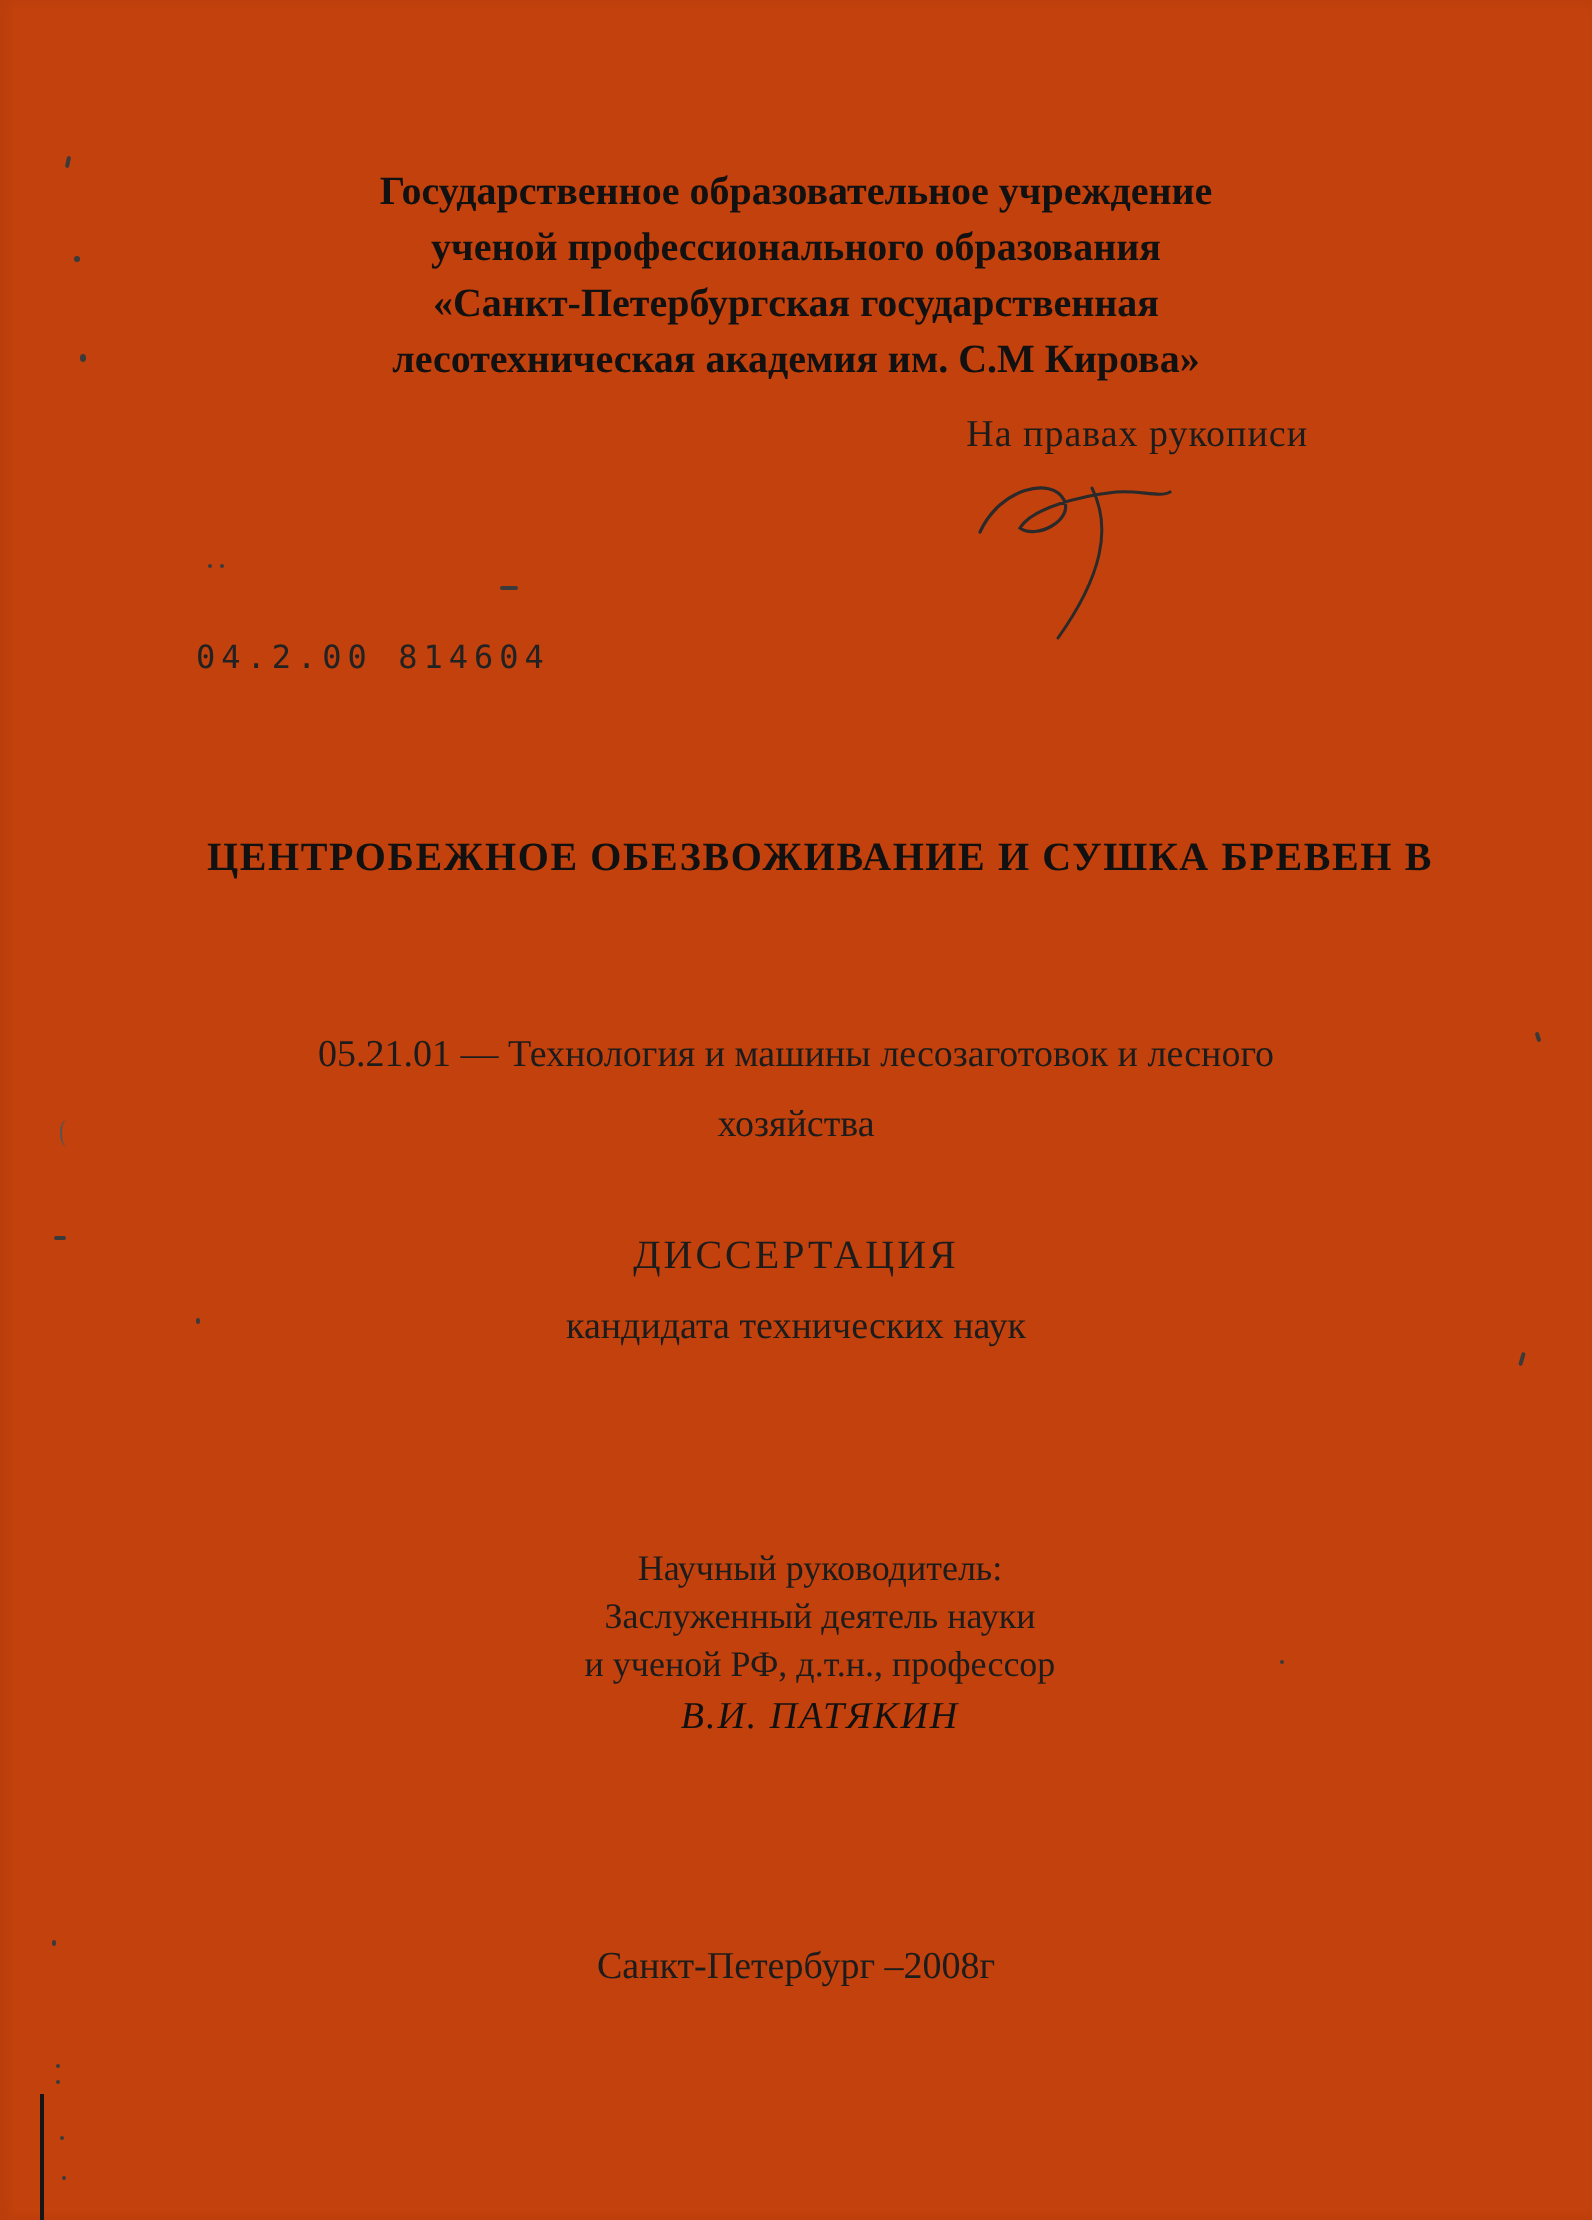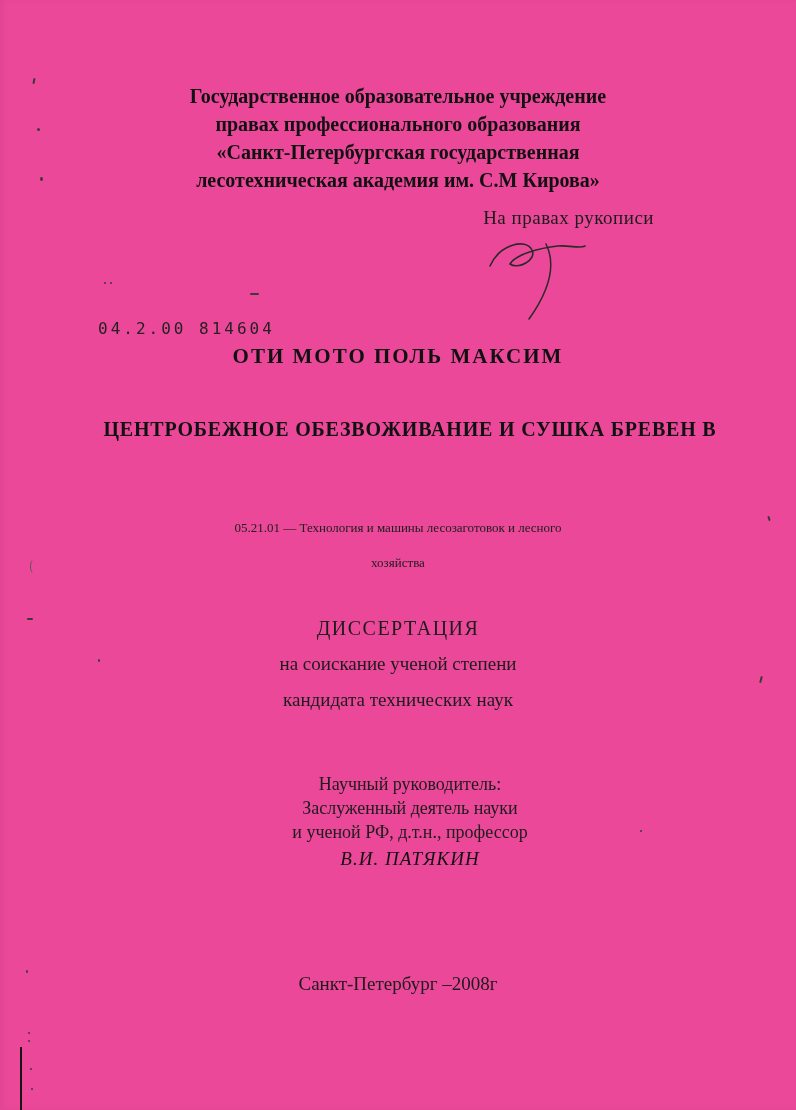--- a/index.html
+++ b/index.html
@@ -1,83 +1,81 @@
 <!DOCTYPE html>
 <html><head>
 <meta charset="utf-8">
 <style>
   html,body{margin:0;padding:0;background:#e8e8e8;}
   .page{
     position:relative;
     width:796px;height:1110px;
     margin:0 auto;
-    background:#ec4899;
+    background:#c2410c;
     font-family:"Liberation Serif", serif;
     color:#1c1c1c;
     overflow:hidden;
     box-shadow:inset 3px 0 6px rgba(0,0,0,0.05);
   }
   .centered{position:absolute;left:0;width:100%;text-align:center;}
   .inst{top:82px;font-weight:bold;font-size:20px;line-height:28px;color:#111;}
   .manuscript{position:absolute;top:207px;right:142px;font-size:19px;letter-spacing:0.5px;}
   .signature{position:absolute;left:482px;top:236px;}
   .stamp{
     position:absolute;left:98px;top:287px;
     font-family:"DejaVu Sans Mono", monospace;
     font-size:16px;letter-spacing:3px;color:#222;margin-top:32px;
   }
   .author{top:344px;font-weight:bold;font-size:21px;letter-spacing:2px;color:#111;}
   .doc-title{top:413px;font-weight:bold;font-size:20px;line-height:33px;letter-spacing:0.8px;color:#111;margin-left:12px;}
-  .specialty{top:510px;font-size:13px;line-height:35px;}
+  .specialty{top:510px;font-size:19px;line-height:35px;}
   .thesis{top:610px;font-size:19px;line-height:36px;}
   .thesis-type{font-size:20px;letter-spacing:1.5px;}
   .supervisor{top:772px;font-size:18px;line-height:24px;padding-left:12px;}
   .supervisor-name{font-weight:normal;font-style:italic;font-size:19px;letter-spacing:1px;margin-top:3px;color:#111;}
   .footer{top:973px;font-size:19px;}
   
   .art{position:absolute;background:#3a3a3a;border-radius:50%;}
   .art.sq{border-radius:1px;}
   .vline{position:absolute;background:#161616;border-radius:0;}
   .paren{position:absolute;width:5px;height:13px;border-left:1.5px solid #555;border-radius:50% / 50%;background:transparent;}
 </style>
 </head>
 <body>
 
 <div class="page">
 
   <div class="centered inst">
     <div>Государственное образовательное учреждение</div>
-    <div>правах профессионального образования</div>
+    <div>ученой профессионального образования</div>
     <div>«Санкт-Петербургская государственная</div>
     <div>лесотехническая академия им. С.М Кирова»</div>
   </div>
 
   <div class="manuscript">На правах рукописи</div>
 
   <svg class="signature" width="112" height="88" viewBox="0 0 112 88" aria-hidden="true">
     <path d="M8 30 C 18 8, 44 2, 50 14 C 55 24, 36 34, 28 28 C 34 18, 58 12, 76 10 C 88 9, 98 13, 103 10" fill="none" stroke="#2a2a2a" stroke-width="1.6" stroke-linecap="round"></path>
     <path d="M64 8 C 74 28, 69 52, 47 83" fill="none" stroke="#2a2a2a" stroke-width="1.5" stroke-linecap="round"></path>
   </svg>
 
   <div class="stamp">04.2.00 814604</div>
 
-  <div class="centered author">ОТИ МОТО ПОЛЬ МАКСИМ</div>
 
   <div class="centered doc-title">
     <div>ЦЕНТРОБЕЖНОЕ ОБЕЗВОЖИВАНИЕ И СУШКА БРЕВЕН В</div>
   </div>
 
   <div class="centered specialty">
     <div>05.21.01 — Технология и машины лесозаготовок и лесного</div>
     <div>хозяйства</div>
   </div>
 
   <div class="centered thesis">
     <div class="thesis-type">ДИССЕРТАЦИЯ</div>
-    <div>на соискание ученой степени</div>
     <div>кандидата технических наук</div>
   </div>
 
   <div class="centered supervisor">
     <div>Научный руководитель:</div>
     <div>Заслуженный деятель науки</div>
     <div>и ученой РФ, д.т.н., профессор</div>
     <div class="supervisor-name">В.И. ПАТЯКИН</div>
   </div>
 

